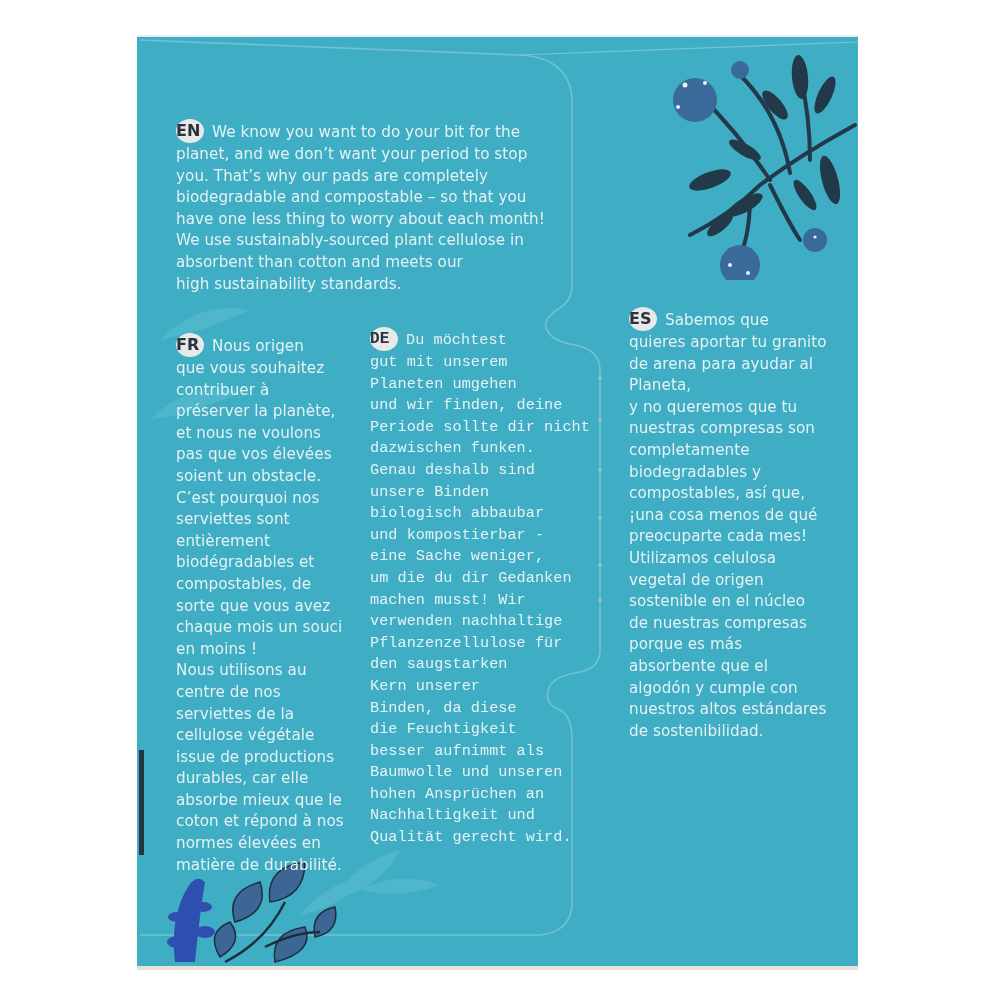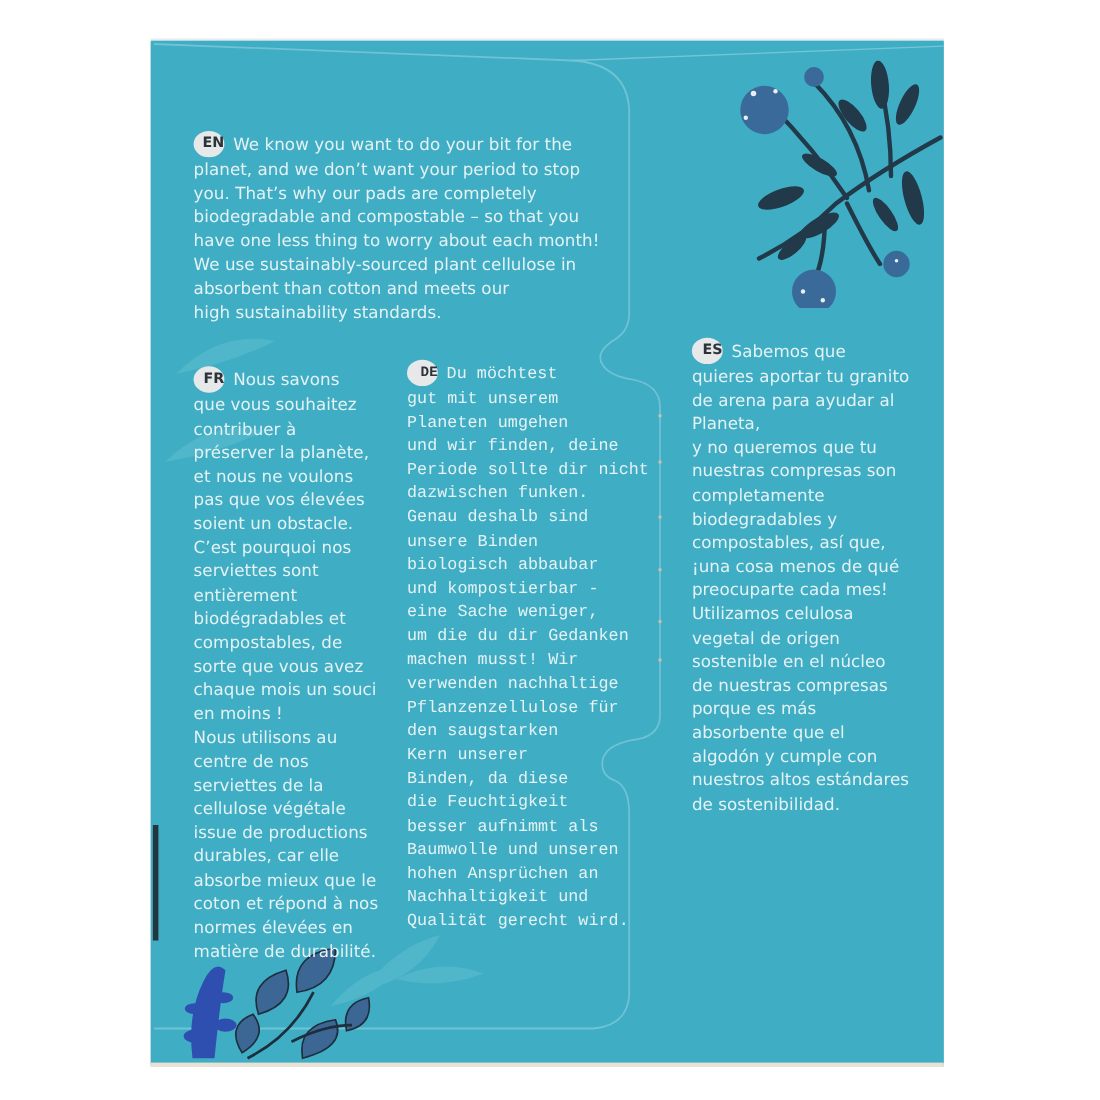--- a/index.html
+++ b/index.html
@@ -7,21 +7,21 @@
          font-family:"DejaVu Sans", sans-serif; }
   .box { position:absolute; left:137px; top:37px; width:721px; height:931px;
          background:#3fadc4; box-shadow: 0 2px 0 #d8d2c6; }
   .box-top-edge { position:absolute; left:137px; top:35px; width:721px; height:3px; background:#e4ecee; }
   .box-bottom-edge { position:absolute; left:137px; top:966px; width:721px; height:4px; background:#e8e2d6; }
   .dark-stripe { position:absolute; left:139px; top:750px; width:5px; height:105px; background:#24363d; }
   svg.flap { position:absolute; left:0; top:0; }
   .block { position:absolute; color:#e4f2f4; font-size:15.2px; line-height:21.6px; letter-spacing:0.05px; }
   .block .line { display:block; white-space:nowrap; }
   .badge { display:inline-block; width:28px; height:24px; border-radius:50%; background:#e6e8ea;
-           color:#2b3338; font-size:13px; font-weight:bold; text-align:right; line-height:24px;
+           color:#2b3338; font-size:16px; font-weight:bold; text-align:left; line-height:24px;
            margin-right:8px; vertical-align:middle; position:relative; top:-1px; }
   .en { left:176px; top:120px; }
   .fr { left:176px; top:334px; }
   .de { left:370px; top:328px;font-family:Liberation Mono, monospace; }
   .es { left:629px; top:308px; }
   .deco { position:absolute; }
 </style>
 </head>
 <body>
 
@@ -110,21 +110,21 @@
   <span class="line">planet, and we don’t want your period to stop</span>
   <span class="line">you. That’s why our pads are completely</span>
   <span class="line">biodegradable and compostable – so that you</span>
   <span class="line">have one less thing to worry about each month!</span>
   <span class="line">We use sustainably-sourced plant cellulose in</span>
   <span class="line">absorbent than cotton and meets our</span>
   <span class="line">high sustainability standards.</span>
 </div>
 
 <div class="block fr">
-  <span class="line"><span class="badge">FR</span><span>Nous savons</span></span>
+  <span class="line"><span class="badge">FR</span><span>Nous origen</span></span>
   <span class="line">que vous souhaitez</span>
   <span class="line">contribuer à</span>
   <span class="line">préserver la planète,</span>
   <span class="line">et nous ne voulons</span>
   <span class="line">pas que vos élevées</span>
   <span class="line">soient un obstacle.</span>
   <span class="line">C’est pourquoi nos</span>
   <span class="line">serviettes sont</span>
   <span class="line">entièrement</span>
   <span class="line">biodégradables et</span>

